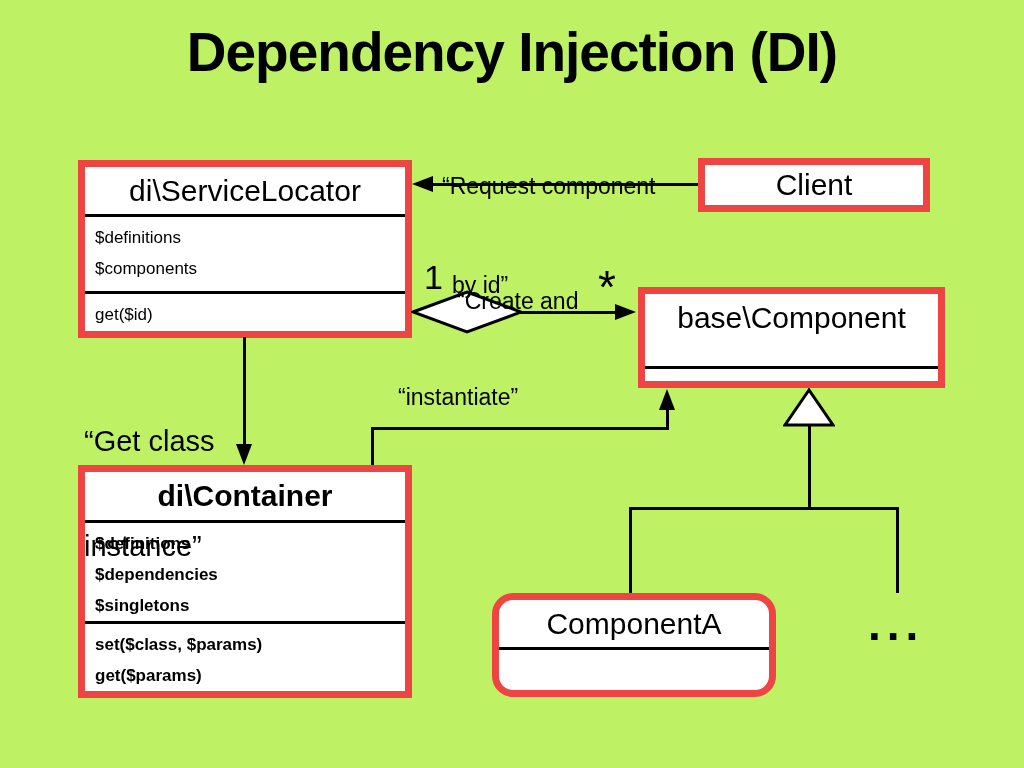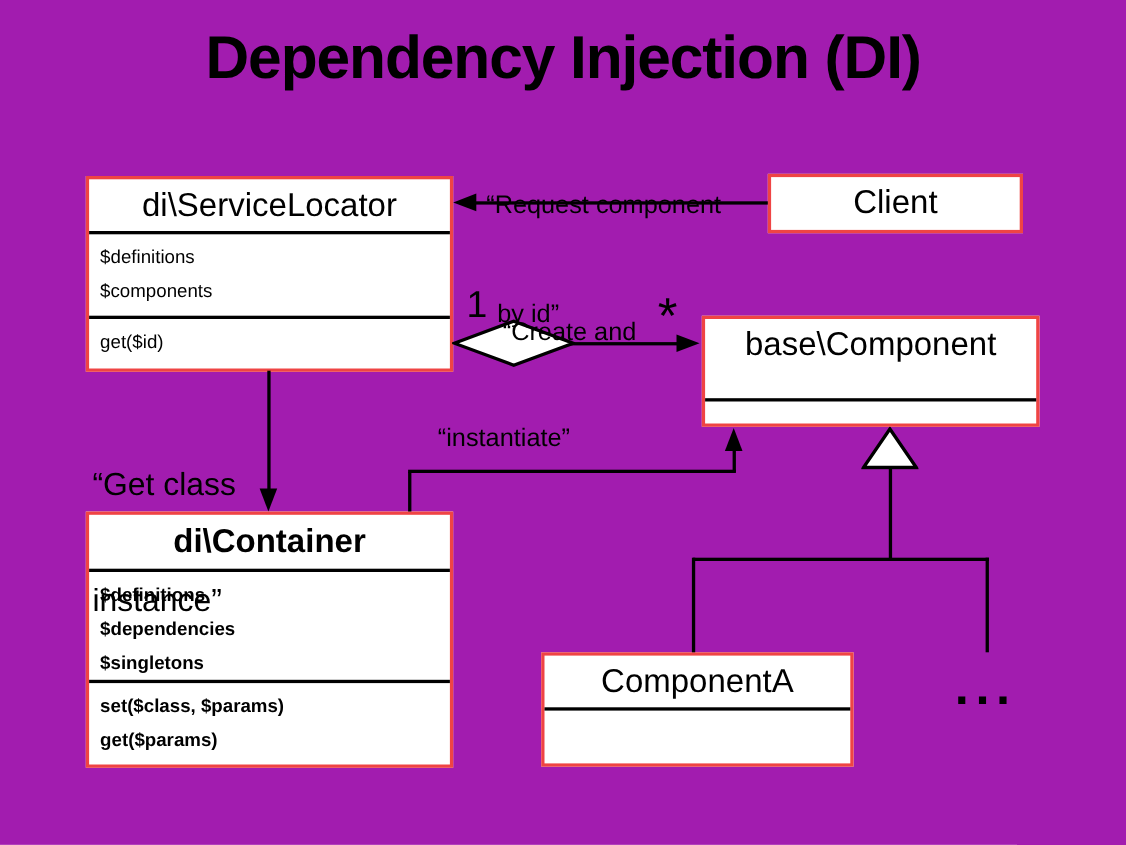--- a/index.html
+++ b/index.html
@@ -1,27 +1,27 @@
 <!DOCTYPE html>
 <html><head>
 <meta charset="utf-8">
 <style>
   html, body { margin: 0; padding: 0; }
   body { width: 1024px; height: 768px; background: #ffffff; overflow: hidden; }
   .canvas {
-    position: relative; width: 1024px; height: 768px; background: #a21caf;
+    position: relative; width: 1024px; height: 768px; background: #bef264;
     font-family: "Liberation Sans", "DejaVu Sans", sans-serif; color: #000;
   }
   .title {
     position: absolute; left: 0; top: 20px; width: 1024px; margin: 0;
     text-align: center; font-size: 55px; font-weight: bold; letter-spacing: -1px;
   }
   .uml-box {
     position: absolute; box-sizing: border-box;
-    border: 3px solid #ef4444; background: #fff;
+    border: 7px solid #ef4444; background: #fff;
     display: flex; flex-direction: column;
   }
   .cmp { box-sizing: border-box; }
   .cmp + .cmp { border-top: 3px solid #000; }
   .name-cmp {
     display: flex; align-items: center; justify-content: center;
     font-size: 30px; text-align: center;
   }
   .body-cmp { font-size: 17px; line-height: 31px; padding: 5px 4px 0 10px; }
   .grow { flex: 1 1 auto; }
@@ -65,21 +65,21 @@
       <div>$definitions</div>
       <div>$dependencies</div>
       <div>$singletons</div>
     </div>
     <div class="cmp body-cmp grow">
       <div>set($class, $params)</div>
       <div>get($params)</div>
     </div>
   </div>
 
-  <div class="uml-box" style="left:492px; top:593px; width:284px; height:104px;">
+  <div class="uml-box" style="left:492px; top:593px; width:284px; height:104px;border-radius:21px;">
     <div class="cmp name-cmp" style="height:47px;">ComponentA</div>
     <div class="cmp body-cmp grow"></div>
   </div>
 
   <div class="line" style="left:418px; top:183px; width:280px; height:3px;"></div>
   <div class="ah" style="left:412px; top:176px; border-top:8px solid transparent; border-bottom:8px solid transparent; border-right:21px solid #000;"></div>
 
   <svg class="shape" style="left:411px; top:290px;" width="112" height="44">
     <polygon points="2,22 56,2 110,22 56,42" fill="#ffffff" stroke="#000000" stroke-width="3"></polygon>
   </svg>

